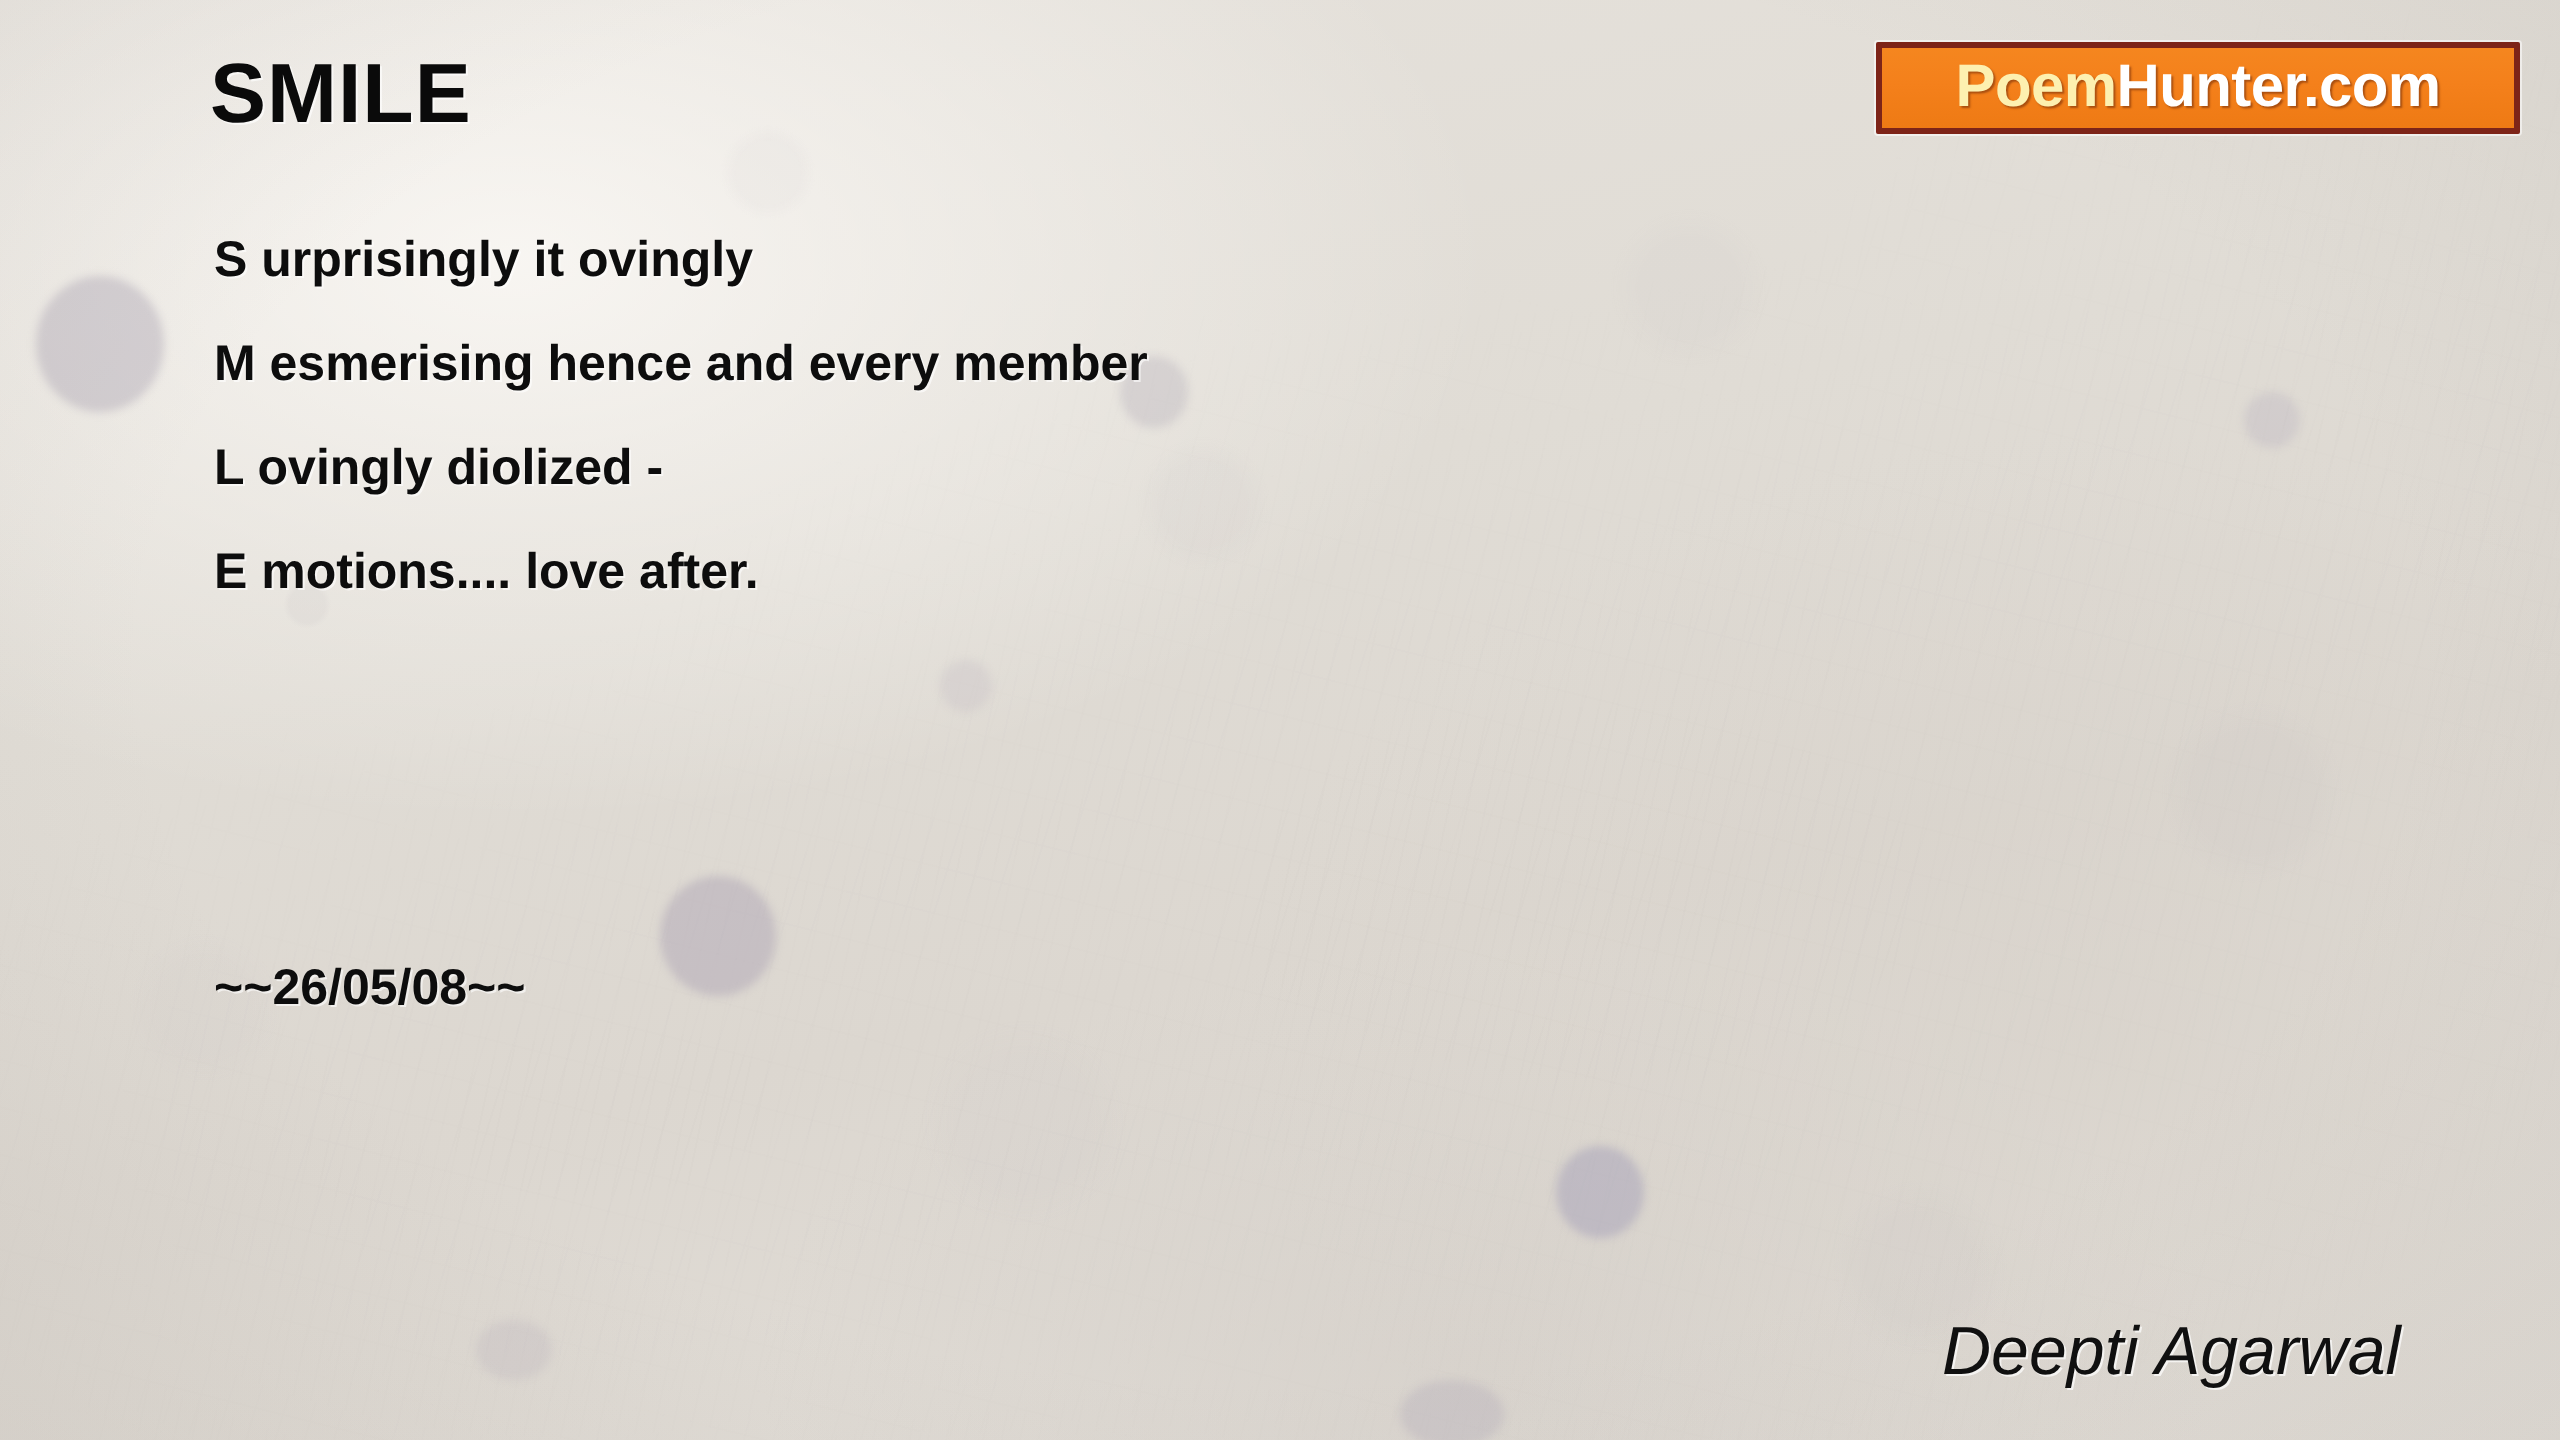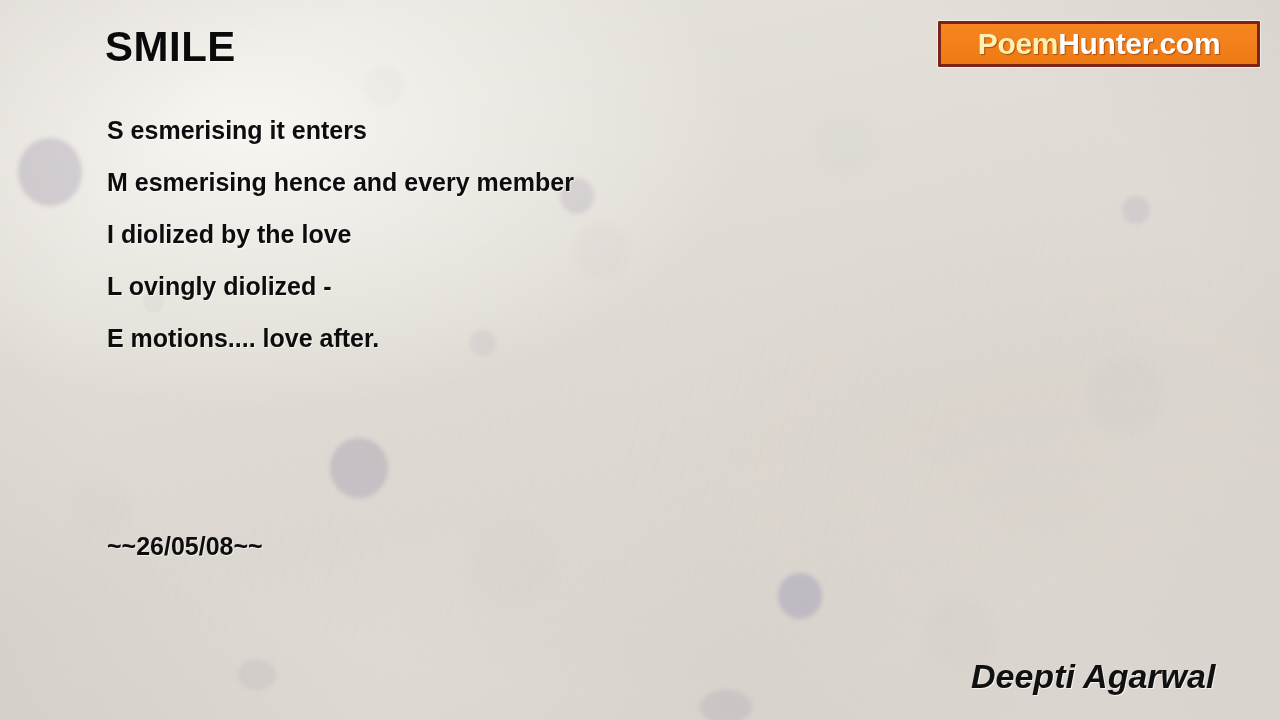--- a/index.html
+++ b/index.html
@@ -142,21 +142,21 @@
     text-shadow: none;
   }
 
   
   #poem-author {
     position: absolute;
     left: 971px;
     top: 657px;
     font-size: 34px;
     font-style: italic;
-    font-weight: bold;
+    font-weight: normal;
     color: #101010;
     text-shadow: 1px 1px 0 rgba(255,255,255,0.7);
     white-space: nowrap;
   }
 </style>
 </head>
 <body>
 
 <div id="page" style="background-color: rgb(226, 222, 216);">
 
@@ -176,23 +176,22 @@
       <div class="blot" style="left: 470px; top: 330px; width: 26px; height: 26px; background: rgba(178, 170, 184, 0.2);"></div>
     </div>
 
   <div id="poem-title">SMILE</div>
 
   <div id="site-logo">
     <span class="logo-text"><span class="logo-poem">Poem</span><span class="logo-hunter">Hunter.com</span></span>
   </div>
 
   <div id="poem-body">
-      <div class="poem-line">S esmerising it enters</div>
+      <div class="poem-line">S urprisingly it ovingly</div>
       <div class="poem-line">M esmerising hence and every member</div>
-      <div class="poem-line">I diolized by the love</div>
       <div class="poem-line">L ovingly diolized -</div>
       <div class="poem-line">E motions.... love after.</div>
       <div class="poem-line blank">&nbsp;</div>
       <div class="poem-line blank">&nbsp;</div>
       <div class="poem-line blank">&nbsp;</div>
       <div class="poem-line">~~26/05/08~~</div>
     </div>
 
   <div id="poem-author">Deepti Agarwal</div>
 

